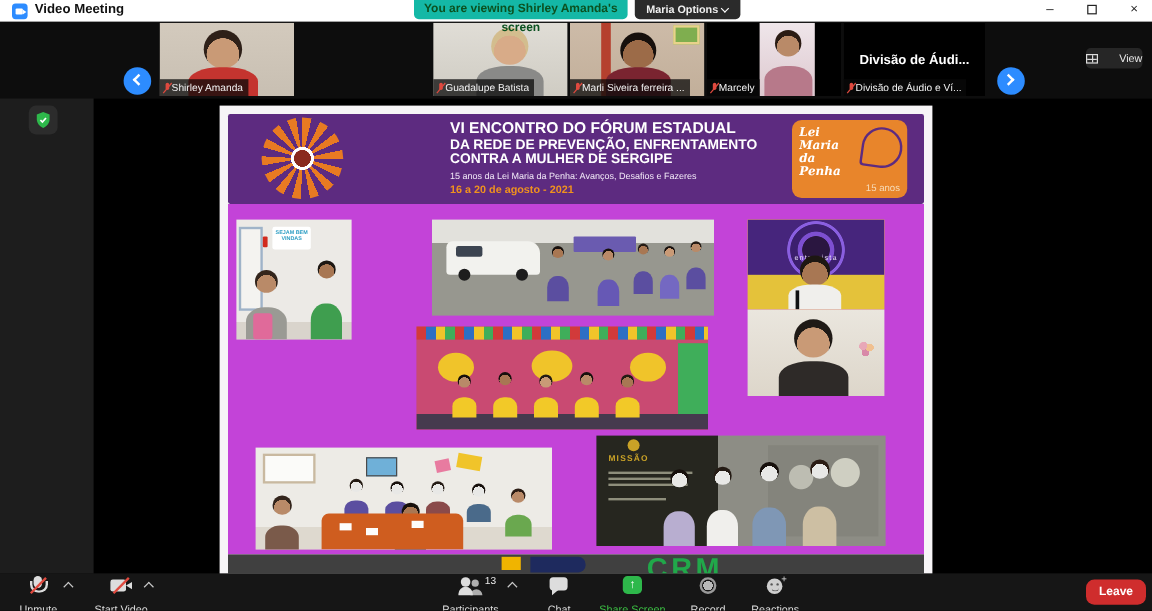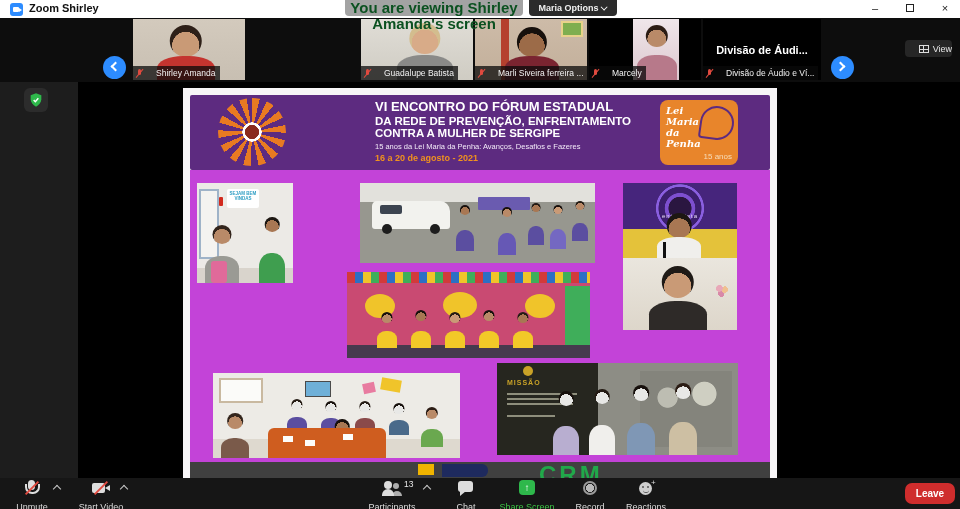--- a/index.html
+++ b/index.html
@@ -6,76 +6,76 @@
   html,body { width:960px; height:509px; background:#000; }
   body { font-family:"Liberation Sans", sans-serif; }
   .app { position:relative; width:960px; height:509px; overflow:hidden; background:#1c1c1c; }
 
   
   .titlebar { position:absolute; left:0; top:0; width:960px; height:18px; background:#fff; z-index:30; }
   .zoomlogo { position:absolute; left:10px; top:3px; width:13px; height:13px; background:#2d8cff; border-radius:3px; }
   .zoomlogo::after { content:""; position:absolute; left:2.5px; top:4px; width:6px; height:5px; background:#fff; border-radius:1px; }
   .zoomlogo::before { content:""; position:absolute; right:1.5px; top:4.5px; border-left:3px solid #fff; border-top:2px solid transparent; border-bottom:2px solid transparent; }
   .apptitle { position:absolute; left:29px; top:2px; font-size:11px; color:#111; font-weight:bold; }
-  .sharebanner { position:absolute; left:345px; top:0; width:178px; height:16px; background:#a3a3a3; border-radius:0 0 4px 4px; color:#0b5120; font-size:15px; font-weight:bold; text-align:center; line-height:16px; }
+  .sharebanner { position:absolute; left:345px; top:0; width:178px; height:16px; background:#14b8a6; border-radius:0 0 4px 4px; color:#0b5120; font-size:10px; font-weight:bold; text-align:center; line-height:16px; }
   .viewopts { position:absolute; left:529px; top:0; width:88px; height:16px; background:#2b2b2b; border-radius:0 0 4px 4px; color:#f0f0f0; font-size:9px; font-weight:bold; text-align:center; line-height:16px; cursor:pointer; }
   .viewopts .caret { display:inline-block; width:5px; height:5px; border-left:1.5px solid #fff; border-bottom:1.5px solid #fff; transform:rotate(-45deg) translateY(-2px); margin-left:4px; }
   .winbtn { position:absolute; top:0; width:30px; height:18px; text-align:center; line-height:16px; font-size:11px; color:#222; cursor:pointer; }
   .winbtn.min { left:860px; }
   .winbtn.max { left:895px; }
   .winbtn.max i { display:inline-block; width:8px; height:8px; border:1px solid #222; margin-top:4px; }
   .winbtn.close { left:930px; }
 
   
   .strip { position:absolute; left:0; top:18px; width:960px; height:64px; background:#0d0d0d; }
   .navarrow { position:absolute; top:38px; width:23px; height:23px; border-radius:50%; background:#2d8cff; cursor:pointer; z-index:25; }
   .navarrow i { position:absolute; top:7px; width:7px; height:7px; border-left:2px solid #fff; border-bottom:2px solid #fff; }
   .navarrow.prev { left:103px; }
   .navarrow.prev i { left:9px; transform:rotate(45deg); }
   .navarrow.next { left:831px; }
   .navarrow.next i { left:6px; transform:rotate(-135deg); }
   .tile { position:absolute; top:1px; width:112px; height:61px; background:#161616; overflow:hidden; cursor:pointer; }
-  .nameplate { position:absolute; left:0; bottom:0; max-width:100%; height:14px; background:rgba(10,10,10,.75); display:flex; align-items:center; padding:0 4px 0 3px; gap:14px; z-index:5; }
+  .nameplate { position:absolute; left:0; bottom:0; max-width:100%; height:14px; background:rgba(10,10,10,.75); display:flex; align-items:center; padding:0 4px 0 3px; gap:1px; z-index:5; }
   .pname { color:#f2f2f2; font-size:8.5px; white-space:nowrap; overflow:hidden; }
   .micoff { position:relative; width:6px; height:9px; flex:0 0 auto; }
   .micoff::before { content:""; position:absolute; left:1.5px; top:0; width:3px; height:6px; background:#e04a3f; border-radius:1.5px; }
   .micoff::after { content:""; position:absolute; left:2.5px; top:-1px; width:1.4px; height:11px; background:#e04a3f; transform:rotate(40deg); }
   
   .pers { position:absolute; }
   .pers::before { content:""; position:absolute; left:50%; top:0; transform:translateX(-50%); width:56%; aspect-ratio:1/1; border-radius:50%; background:radial-gradient(circle at 50% 64%, var(--skin,#caa383) 52%, var(--hair,#2a211b) 53%); }
   .pers::after { content:""; position:absolute; left:0; bottom:0; width:100%; height:46%; border-radius:45% 45% 0 0; background:var(--shirt,#555); }
   .t1 .vid { position:absolute; inset:0; background:linear-gradient(#d3cabd, #c8bfb2); }
   .t2 .vid { position:absolute; inset:0; background:linear-gradient(#dcdcd8, #cfcfcb); }
   .t3 .vid { position:absolute; inset:0; background:linear-gradient(#e0ddd6, #cfccc3); }
   .t4 .vid { position:absolute; inset:0; background:linear-gradient(#cdbba8, #c2af9a); }
   .t5 .vid { position:absolute; inset:0; background:#000; }
   .t6 .vid { position:absolute; inset:0; background:#000; }
   .tilecenter { position:absolute; inset:0; display:flex; align-items:center; justify-content:center; color:#fff; font-weight:bold; font-size:11px; padding:0 6px; text-align:center; }
   .stripeV { position:absolute; width:8px; top:0; bottom:0; }
   .artrect { position:absolute; }
-  .viewbtn { position:absolute; left:905px; top:22px; width:47px; height:17px; background:#262626; border-radius:4px; color:#e8e8e8; font-size:9px; display:flex; align-items:center; justify-content:flex-end; gap:4px; cursor:pointer; z-index:26; }
+  .viewbtn { position:absolute; left:905px; top:22px; width:47px; height:17px; background:#262626; border-radius:4px; color:#e8e8e8; font-size:9px; display:flex; align-items:center; justify-content:space-between; gap:4px; cursor:pointer; z-index:26; }
   .gridicon { width:10px; height:8px; border:1px solid #ddd; background:linear-gradient(#ddd,#ddd) 50% 0/1px 100% no-repeat, linear-gradient(#ddd,#ddd) 0 3px/100% 1px no-repeat; }
 
   
   .main { position:absolute; left:0; top:82px; width:960px; height:396px; background:#000; }
   .leftpane { position:absolute; left:0; top:0; width:78px; height:396px; background:#1d1d1d; }
   .secbadge { position:absolute; left:24px; top:6px; width:24px; height:24px; background:#2c2c2c; border-radius:6px; display:flex; align-items:center; justify-content:center; }
 
   .page { position:absolute; left:183px; top:6px; width:594px; height:390px; background:#f7f5f7; }
 
   .banner { position:absolute; left:7px; top:7px; width:580px; height:75px; background:#5d2b80; border-radius:2px; }
   .sun { position:absolute; left:28px; top:3px; width:68px; height:68px; border-radius:50%; background:repeating-conic-gradient(#e87a22 0 13deg, rgba(0,0,0,0) 13deg 26deg); }
   .sun::after { content:""; position:absolute; inset:30%; border-radius:50%; background:radial-gradient(circle, #8a2a1e 35%, #fff 36% 48%, rgba(0,0,0,0) 49%); }
   .bannertext { position:absolute; left:185px; top:5px; width:290px; color:#fff; }
   .tl { font-weight:bold; line-height:1.12; white-space:nowrap; }
   .tl1 { font-size:13px; }
   .tl2, .tl3, .tl4 { font-size:11.5px; }
   .tsub { font-size:7.5px; margin-top:2px; color:#f3eaf8; }
   .tdate { font-size:9px; font-weight:bold; color:#f0921e; margin-top:2px; }
-  .lmpbadge { position:absolute; left:470px; top:5px; width:78px; height:65px; background:#e8852b; border-radius:8px; overflow:hidden; }
+  .lmpbadge { position:absolute; left:470px; top:5px; width:96px; height:65px; background:#e8852b; border-radius:8px; overflow:hidden; }
   .lmptitle { position:absolute; left:6px; top:5px; width:46px; font-family:"DejaVu Serif", serif; font-style:italic; font-weight:bold; font-size:10px; line-height:1.1; color:#fff; }
   .lmpyears { position:absolute; right:6px; bottom:4px; font-size:8px; color:#f7ddba; }
   .lmpprofile { position:absolute; right:4px; top:6px; width:34px; height:34px; border:2px solid #5d2b80; border-radius:50% 50% 50% 10%; transform:rotate(8deg); }
 
   .slidebody { position:absolute; left:7px; top:82px; width:580px; height:292px; background:#c343d8; }
   .photo { position:absolute; overflow:hidden; }
   .ph-a { left:7px; top:13px; width:96px; height:100px; background:linear-gradient(#eceae6 85%, #d9d4cc 85%); }
   .ph-a .door { position:absolute; left:2px; top:6px; width:20px; height:70px; background:#f4f3f0; border:2px solid #9fb3c8; }
   .ph-a .sign { position:absolute; left:30px; top:6px; width:32px; height:19px; background:#fff; border-radius:2px; color:#2e9ec4; font-weight:bold; font-size:4.5px; line-height:1.2; text-align:center; padding-top:2px; }
   .ph-a .ext { position:absolute; left:22px; top:14px; width:4px; height:9px; background:#d22a1e; border-radius:1px; }
@@ -133,21 +133,21 @@
   .leave { position:absolute; left:905px; top:5px; width:50px; height:21px; background:#cf2d2d; border-radius:7px; color:#fff; font-size:10px; font-weight:bold; text-align:center; line-height:21px; cursor:pointer; }
   .sharelbl { color:#3cc244 !important; }
 </style>
 </head>
 <body>
 
 <div class="app">
 
   <div class="titlebar">
     <span class="zoomlogo"></span>
-    <span class="apptitle">Zoom Shirley</span>
+    <span class="apptitle">Video Meeting</span>
     <div class="sharebanner">You are viewing Shirley Amanda's screen</div>
     <div class="viewopts"><span>Maria Options</span><span class="caret"></span></div>
     <div class="winbtn min">–</div>
     <div class="winbtn max"><i></i></div>
     <div class="winbtn close">×</div>
   </div>
 
   <div class="strip">
     <div class="navarrow prev">
         <i></i>

